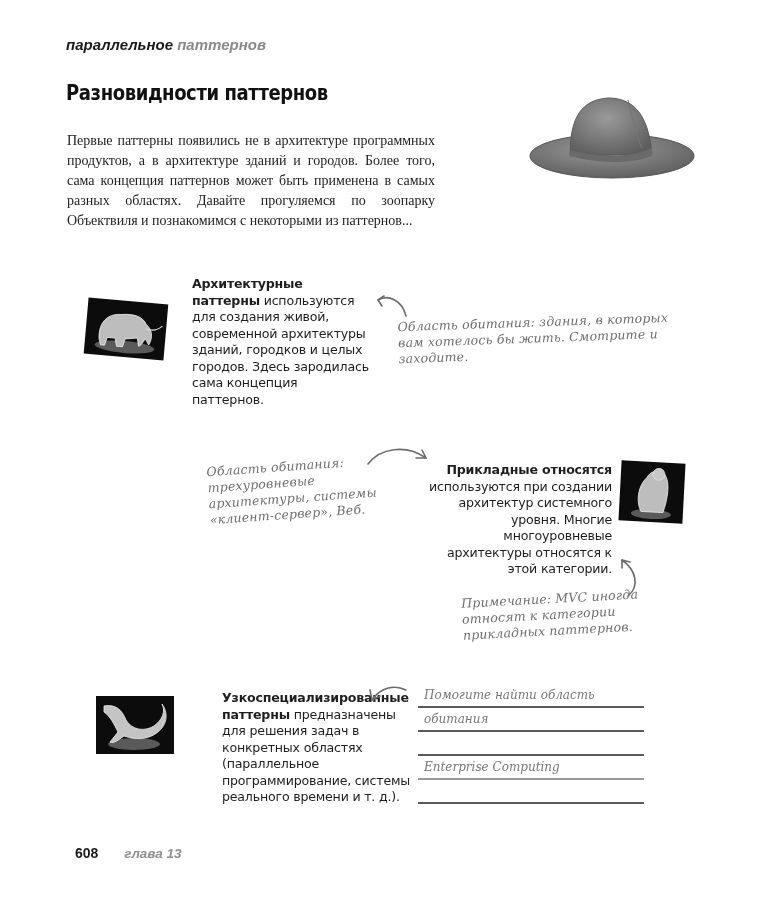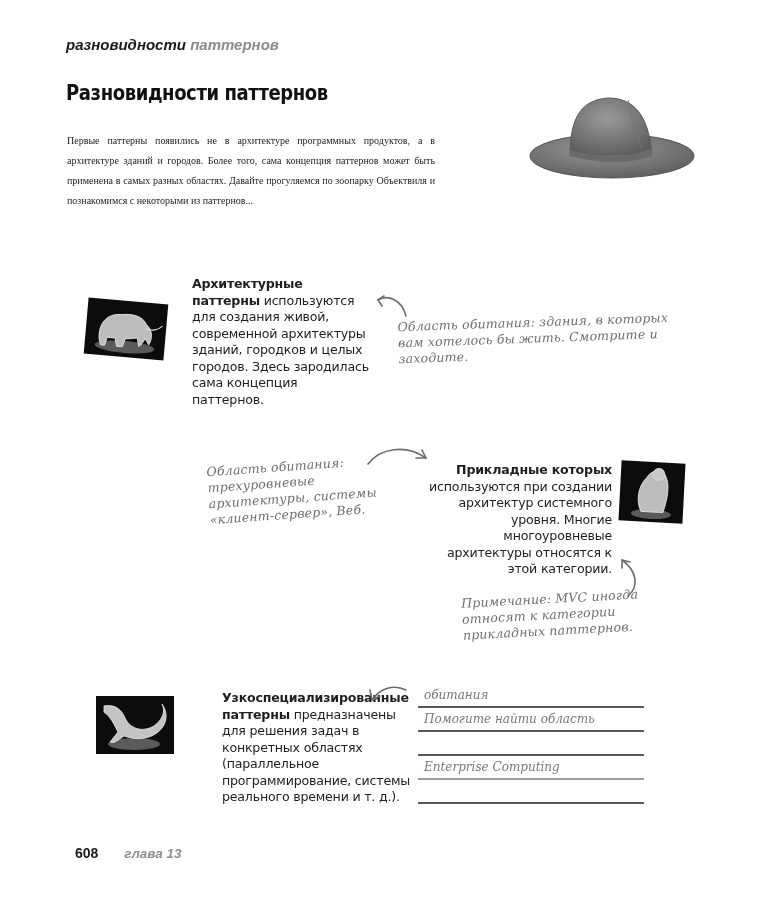--- a/index.html
+++ b/index.html
@@ -10,21 +10,21 @@
                     font-weight: bold; font-style: italic; }
     .running-head .rh-a { color: #1a1a1a; }
     .running-head .rh-b { color: #8a8a8a; }
 
     .page-title { position: absolute; left: 66px; top: 80px; font-size: 22px;
                   font-family: "DejaVu Sans", sans-serif; font-weight: bold;
                   letter-spacing: -0.5px; transform: scaleX(0.82); transform-origin: left center;
                   color: #111; }
 
     .intro { position: absolute; left: 67px; top: 131px; width: 368px;
-             font-family: "Liberation Serif", serif; font-size: 10px; line-height: 20px;
+             font-family: "Liberation Serif", serif; font-size: 14px; line-height: 20px;
              color: #222; text-align: justify; hyphens: manual; }
 
     .hat { position: absolute; left: 520px; top: 96px; width: 180px; height: 90px; }
 
     .photo { position: absolute; background: #0c0c0c; }
     .photo svg { display: block; width: 100%; height: 100%; }
 
     .card-text { position: absolute; font-family: "DejaVu Sans", sans-serif;
                  font-size: 12.6px; line-height: 16.5px; color: #1e1e1e; letter-spacing: -0.2px; }
     .card-text b { font-weight: bold; }
@@ -42,21 +42,21 @@
                         font-size: 12px; color: #777; padding-left: 6px; padding-top: 4px; }
 
     .footer { position: absolute; left: 75px; top: 845px; font-size: 14px; font-weight: bold; }
     .footer .page-no { color: #1a1a1a; }
     .footer .chapter { color: #8f8f8f; font-style: italic; margin-left: 22px; font-size: 13.5px; }
   </style>
 </head>
 <body>
 
 <div class="running-head">
-  <span class="rh-a">разновидности</span>
+  <span class="rh-a">параллельное</span>
   <span class="rh-b">паттернов</span>
 </div>
 
 <div class="page-title">Разновидности паттернов</div>
 
 <div class="intro">Первые паттерны появились не в архитектуре программ­ных продуктов, а в архитектуре зданий и городов. Более того, сама концепция паттернов может быть применена в самых разных областях. Давайте прогуляемся по зоо­парку Объектвиля и познакомимся с некоторыми из пат­тернов...</div>
 
 <svg class="hat" viewBox="0 0 180 90">
   <defs>
     <radialGradient id="hatG" cx="45%" cy="35%" r="70%">
@@ -85,21 +85,21 @@
   <path d="M6 8 L12 4 M6 8 L10 14"></path>
 </svg>
 <div class="note" style="left:398px; top:314px; width:300px; transform: rotate(-2deg);">Область обитания: здания, в которых вам хотелось бы жить. Смотрите и заходите.</div>
 
 <div class="note" style="left:208px; top:458px; width:180px; transform: rotate(-4deg);">Область обитания: трехуровневые архитектуры, системы «клиент-сервер», Веб.</div>
 <svg class="arrow" style="left:366px; top:444px; width:70px; height:24px;">
   <path d="M2 20 C14 4, 40 0, 60 14"></path>
   <path d="M60 14 L50 14 M60 14 L56 6"></path>
 </svg>
 <div class="card-text" style="left:420px; top:462px; width:192px; text-align:right;">
-  <b>Прикладные которых</b><span> используются при создании архитектур системного уровня. Многие многоуровневые архитектуры относятся к этой категории.</span>
+  <b>Прикладные относятся</b><span> используются при создании архитектур системного уровня. Многие многоуровневые архитектуры относятся к этой категории.</span>
 </div>
 <div class="photo" style="left:620px; top:462px; width:64px; height:60px; transform: rotate(3deg);">
   <svg viewBox="0 0 64 60">
     <ellipse cx="32" cy="52" rx="20" ry="5" fill="#5a5a5a"></ellipse>
     <path d="M22 50 C16 40, 18 24, 26 16 C30 8, 40 6, 44 12 C50 20, 48 36, 44 50 Z" fill="#bdbdbd" stroke="#eee" stroke-width="0.8"></path>
     <circle cx="38" cy="12" r="6" fill="#c8c8c8" stroke="#eee" stroke-width="0.6"></circle>
   </svg>
 </div>
 <svg class="arrow" style="left:614px; top:556px; width:30px; height:44px;">
   <path d="M14 40 C26 30, 22 14, 8 4"></path>
@@ -116,24 +116,24 @@
 <div class="card-text" style="left:186px; top:690px; width:200px;margin-left:36px;">
   <b>Узкоспециализированные паттерны</b><span> предназначены для решения задач в конкретных областях (параллельное программирование, системы реального времени и т. д.).</span>
 </div>
 <svg class="arrow" style="left:366px; top:684px; width:44px; height:24px;">
   <path d="M40 6 C28 0, 14 4, 6 16"></path>
   <path d="M6 16 L4 6 M6 16 L14 12"></path>
 </svg>
 
 <div class="answer-box">
   <div class="answer-line dark">
-      <span>обитания</span>
+      <span>Помогите найти область</span>
     </div>
   <div class="answer-line dark">
-      <span>Помогите найти область</span>
+      <span>обитания</span>
     </div>
   <div class="answer-line dark">
       <span></span>
     </div>
   <div class="answer-line">
       <span>Enterprise Computing</span>
     </div>
   <div class="answer-line dark">
       <span></span>
     </div>

